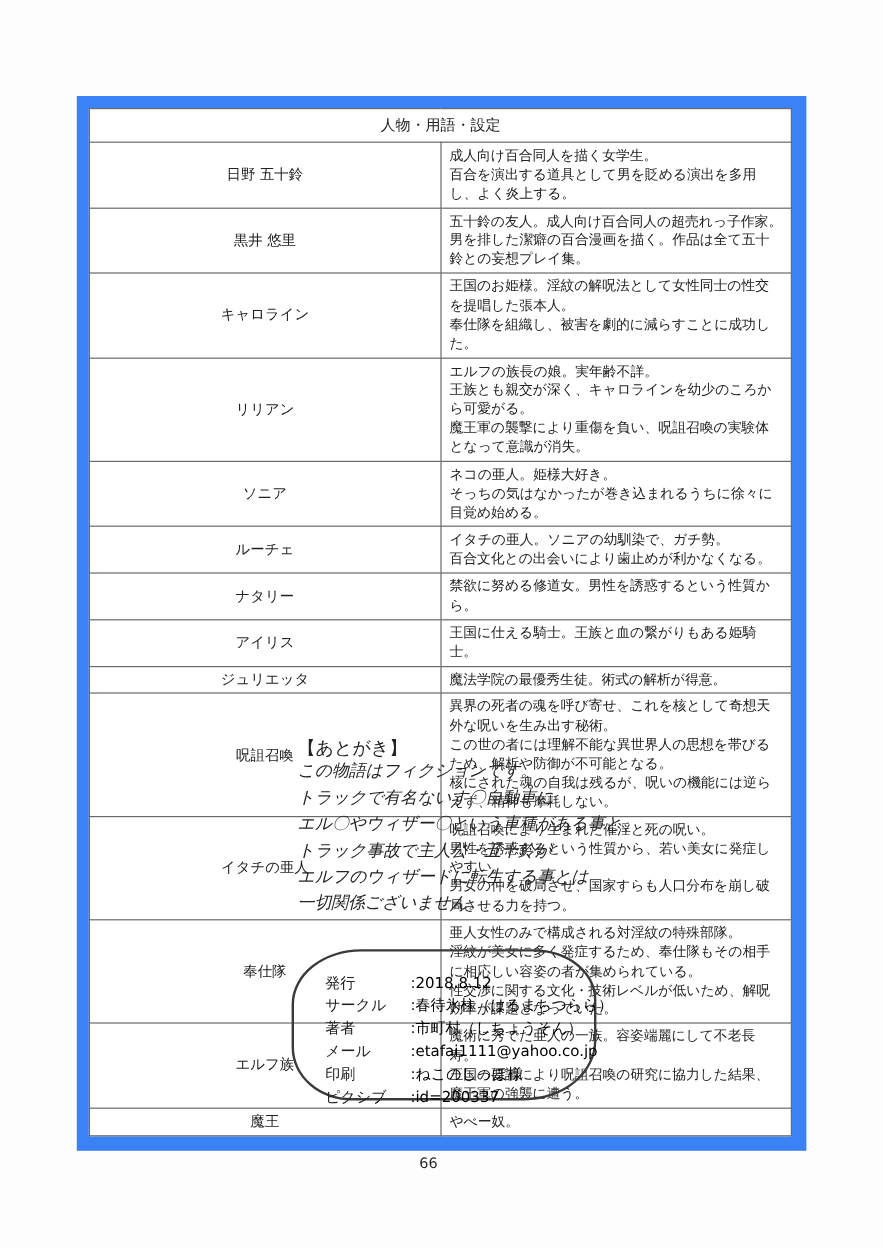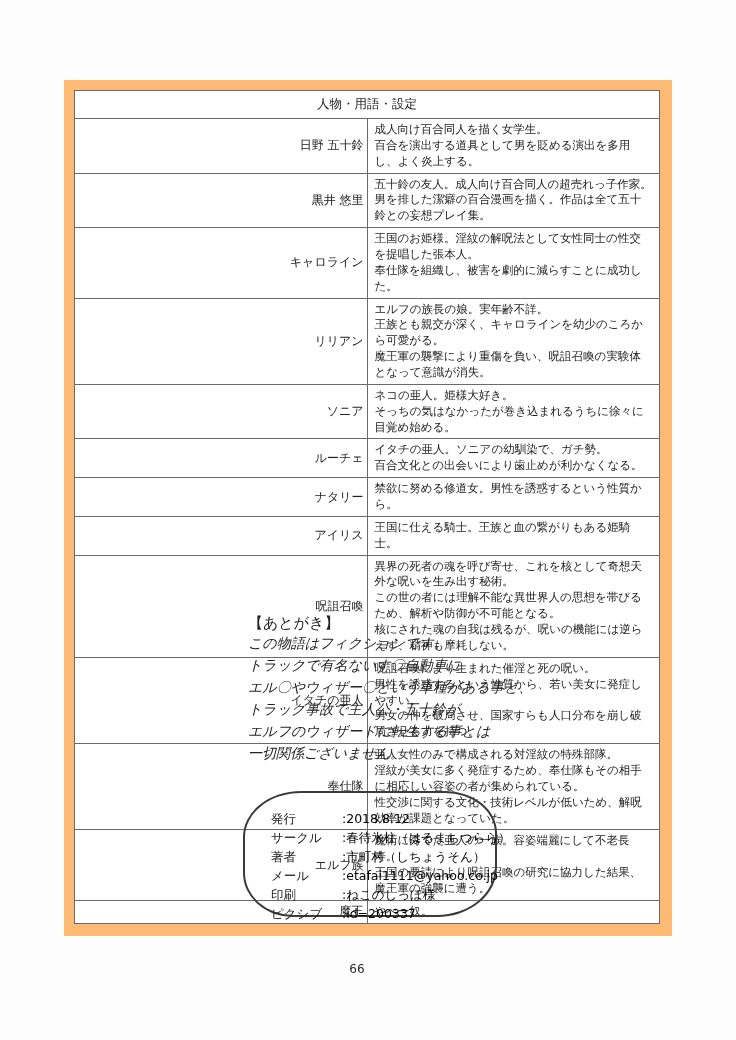--- a/index.html
+++ b/index.html
@@ -12,21 +12,21 @@
     color: #1e1e1e;
     font-family: "DejaVu Sans", "Liberation Sans", sans-serif;
     overflow: hidden;
   }
 
   
   .table-frame {
     position: absolute;
     left: 64px;
     top: 80px;
-    background: #fdba74;
+    background: #3b82f6;
     padding: 10px 12px 12px 10px;
   }
   table.char-table {
     border-collapse: collapse;
     width: 586px;
     background: #ffffff;
     table-layout: fixed;
   }
   .char-table th, .char-table td {
     border: 1px solid #6a6a6a;
@@ -34,21 +34,21 @@
   }
   th.table-title {
     font-weight: normal;
     font-size: 12.5px;
     text-align: center;
     padding: 5px 4px;
     color: #222;
   }
   td.row-name {
     width: 98px;
-    text-align: right;
+    text-align: center;
     font-size: 12px;
     padding: 2px 3px;
     color: #222;
   }
   td.row-desc {
     font-size: 11.5px;
     line-height: 1.38;
     padding: 3px 7px;
     white-space: pre-line;
     color: #222;
@@ -146,20 +146,24 @@
         <td class="row-desc">イタチの亜人。ソニアの幼馴染で、ガチ勢。
 百合文化との出会いにより歯止めが利かなくなる。</td>
       </tr>
       <tr>
         <td class="row-name">ナタリー</td>
         <td class="row-desc">禁欲に努める修道女。男性を誘惑するという性質から。</td>
       </tr>
       <tr>
         <td class="row-name">アイリス</td>
         <td class="row-desc">王国に仕える騎士。王族と血の繋がりもある姫騎士。</td>
+      </tr>
+      <tr>
+        <td class="row-name">ジュリエッタ</td>
+        <td class="row-desc">魔法学院の最優秀生徒。術式の解析が得意。</td>
       </tr>
       <tr>
         <td class="row-name">呪詛召喚</td>
         <td class="row-desc">異界の死者の魂を呼び寄せ、これを核として奇想天外な呪いを生み出す秘術。
 この世の者には理解不能な異世界人の思想を帯びるため、解析や防御が不可能となる。
 核にされた魂の自我は残るが、呪いの機能には逆らえず、精神も摩耗しない。</td>
       </tr>
       <tr>
         <td class="row-name">イタチの亜人</td>
         <td class="row-desc">呪詛召喚により生まれた催淫と死の呪い。

